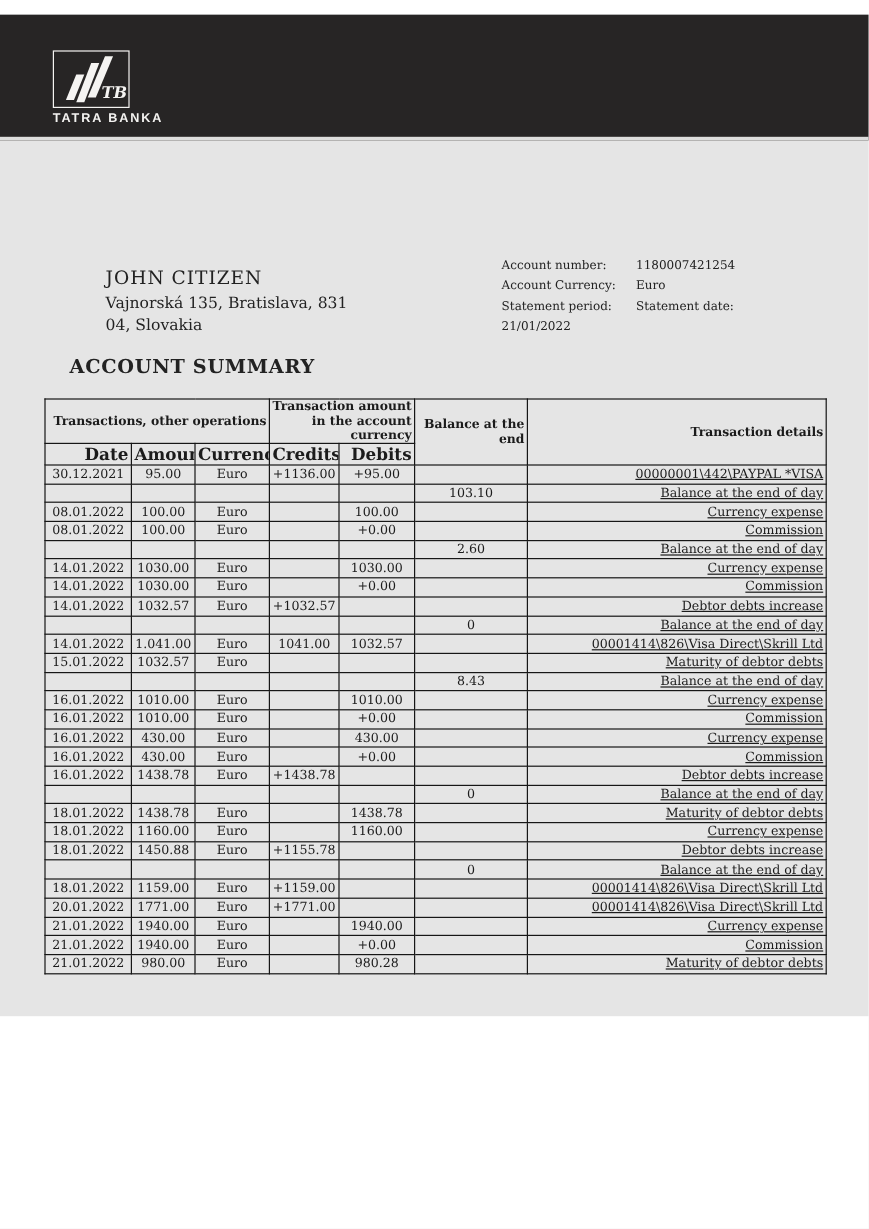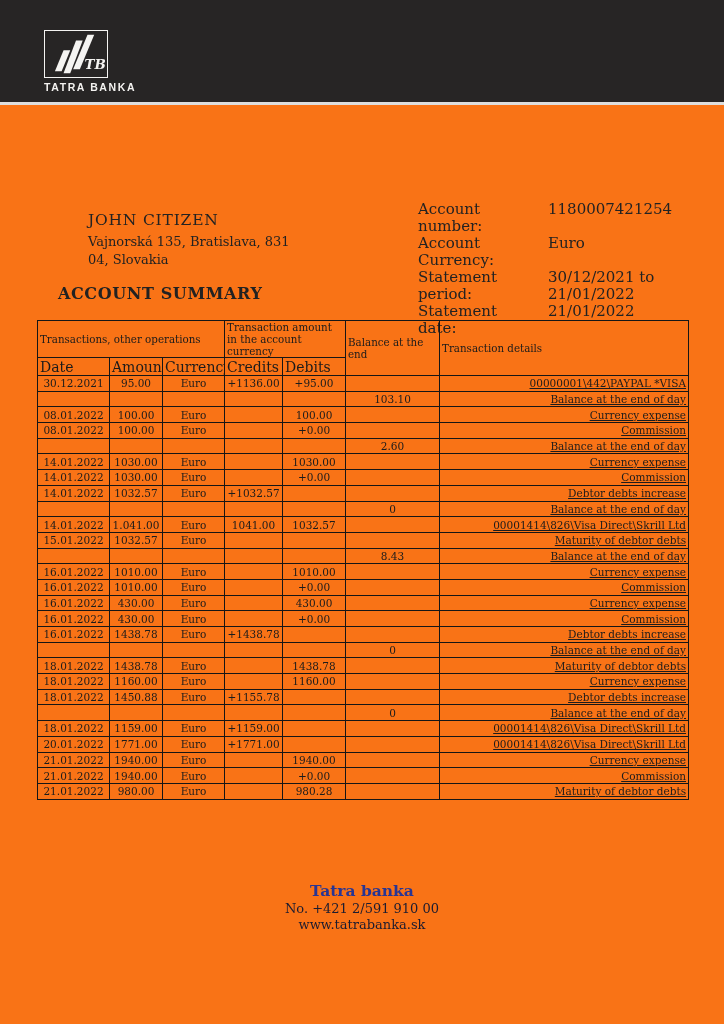--- a/index.html
+++ b/index.html
@@ -1,23 +1,24 @@
 <!DOCTYPE html>
 <html style="--header-bg: #272525; --footer-brand: #283593; --footer-text: #1c1c30;"><head>
 <meta charset="utf-8">
 <style>
   html, body { margin: 0; padding: 0; background: #fff; }
   .page {
     position: relative;
     width: 724px;
-    height: 1024px;
-    background: #f97316;
+    height: 835px;
+    background: #e5e5e5;
     font-family: "DejaVu Serif", serif;
     color: #1b1b1b;
     overflow: hidden;
+    margin-top: 12px;
   }
 
   
   .topbar {
     position: absolute;
     left: 0; top: 0;
     width: 100%;
     height: 105px;
     background: var(--header-bg, #272525);
     border-bottom: 3px solid #dededd;
@@ -44,22 +45,22 @@
   
   .customer { position: absolute; left: 88px; top: 211px; }
   .customer-name { font-size: 15.5px; letter-spacing: 0.8px; color: #222; }
   .customer-addr { font-size: 13px; line-height: 17.5px; margin-top: 4px; color: #222; }
 
   
   .account-info {
     position: absolute; left: 418px; top: 201px;
     display: grid;
     grid-template-columns: 110px auto;
-    column-gap: 20px;
-    font-size: 15px;
+    column-gap: 2px;
+    font-size: 10px;
     line-height: 17px;
     color: #222;
   }
 
   
   .section-title {
     position: absolute; left: 58px; top: 284px;
     font-size: 16px; font-weight: 600;
     letter-spacing: 0.6px;
     color: #222;
@@ -74,22 +75,22 @@
     table-layout: fixed;
     font-size: 10.5px;
   }
   .tx-table th, .tx-table td {
     border: 1px solid #161616;
     padding: 0 2px;
     overflow: hidden;
     white-space: nowrap;
   }
   .tx-table thead th {
-    font-weight: normal;
-    text-align: left;
+    font-weight: bold;
+    text-align: right;
     font-size: 10.3px;
     line-height: 12px;
     white-space: normal;
   }
   .tx-table thead tr.group-row th { height: 31px; }
   .tx-table thead tr.sub-row th { height: 17px; font-size: 14px; }
   .tx-table tbody td { height: 14.7px; text-align: center; color: #1c1c1c; }
   .tx-table tbody td.c6 { text-align: right; padding-left: 7px; text-decoration: underline; }
 
   
@@ -133,21 +134,20 @@
       <div>04, Slovakia</div>
     </div>
   </div>
 
   <div class="account-info">
       <div>Account number:</div>
       <div>1180007421254</div>
       <div>Account Currency:</div>
       <div>Euro</div>
       <div>Statement period:</div>
-      <div>30/12/2021 to 21/01/2022</div>
       <div>Statement date:</div>
       <div>21/01/2022</div>
     </div>
 
   <h1 class="section-title">ACCOUNT SUMMARY</h1>
 
   <table class="tx-table">
     <colgroup>
       <col style="width:72px">
         <col style="width:53px">

